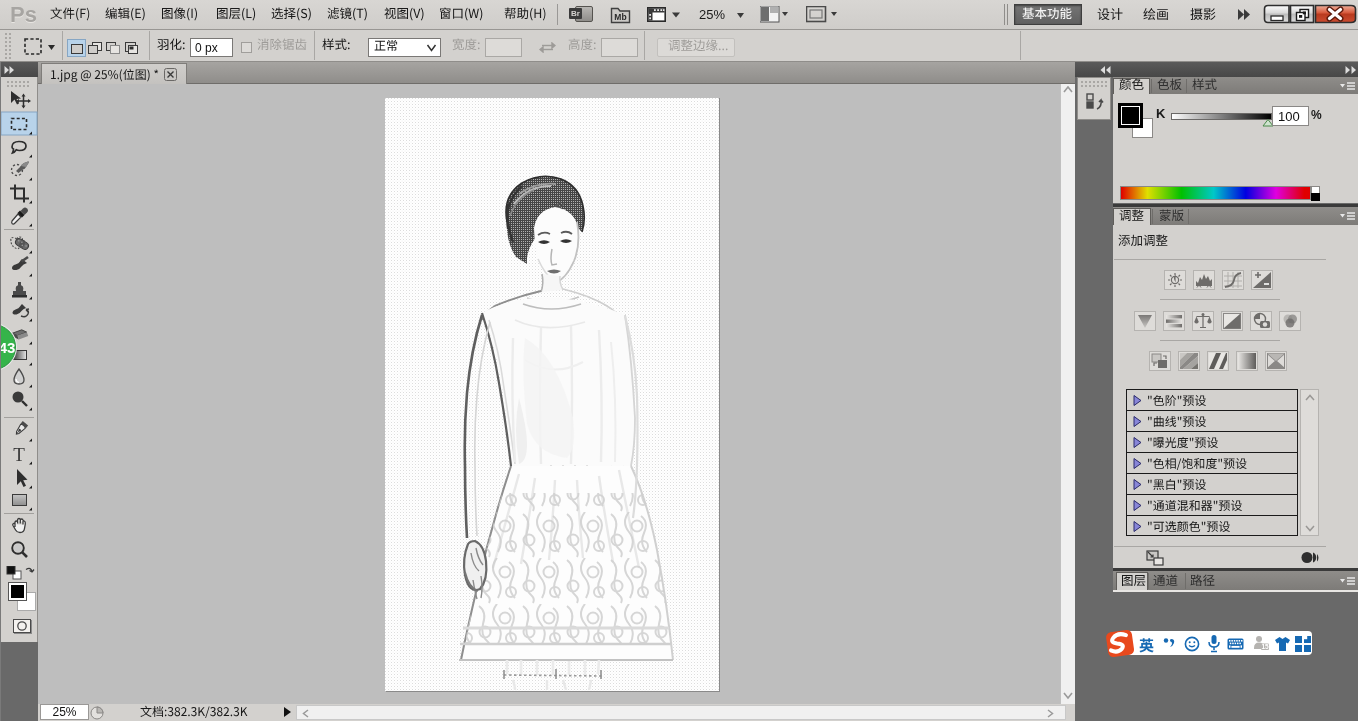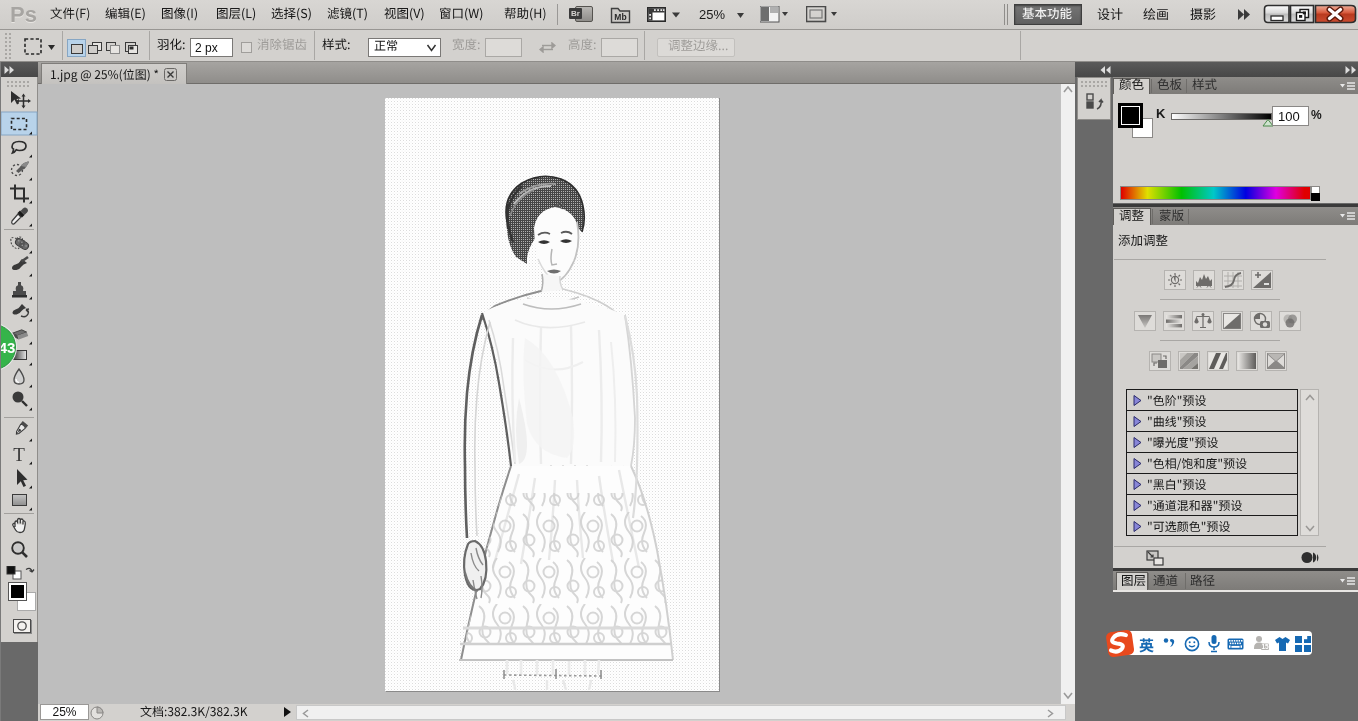--- a/index.html
+++ b/index.html
@@ -159,21 +159,21 @@
       </svg></div>
 <div class="abs" style="left:122px;top:39px;width:19px;height:18px;"><svg width="19" height="18" viewBox="0 0 19 18">
         <rect x="3.5" y="3.5" width="10" height="9" fill="none" stroke="#3a3a3a"></rect>
         <rect x="6.5" y="6.5" width="9" height="8" fill="#e6e4e1" stroke="#3a3a3a"></rect>
         <rect x="7.5" y="7.5" width="4" height="3" fill="#2a2a2a"></rect>
       </svg></div>
 <div class="abs" style="left:149px;top:31px;width:1px;height:29px;background:#a9a7a4"></div>
 <div style="position:absolute;left:157px;top:36px;line-height:0"><svg width="30" height="17" viewBox="0 0 30 17">
         <path transform="translate(0,13)" d="M0.8 -9.8H5.4V-8.9H0.8ZM4.7 -9.8H5.7V-0.3Q5.7 0.1 5.5 0.4Q5.4 0.6 5.1 0.7Q4.8 0.8 4.2 0.9Q3.7 0.9 2.9 0.9Q2.9 0.8 2.8 0.6Q2.7 0.4 2.7 0.2Q2.6 0.1 2.5 -0.1Q3.0 -0.0 3.3 -0.0Q3.7 -0.0 4.0 -0.0Q4.3 -0.0 4.4 -0.0Q4.6 -0.1 4.7 -0.1Q4.7 -0.2 4.7 -0.3ZM0.4 -2.1Q1.0 -2.3 1.7 -2.7Q2.5 -3.1 3.3 -3.6Q4.2 -4.0 5.0 -4.5L5.2 -3.7Q4.5 -3.3 3.7 -2.8Q2.9 -2.4 2.2 -2.0Q1.4 -1.6 0.8 -1.2ZM6.4 -9.8H10.9V-8.9H6.4ZM10.4 -9.8H11.4V-0.4Q11.4 0.1 11.2 0.4Q11.1 0.6 10.8 0.7Q10.4 0.9 9.8 0.9Q9.2 0.9 8.4 0.9Q8.4 0.8 8.3 0.6Q8.2 0.4 8.2 0.2Q8.1 0.1 8.0 -0.1Q8.5 -0.0 8.9 -0.0Q9.3 -0.0 9.6 -0.0Q10.0 -0.0 10.1 -0.0Q10.3 -0.1 10.3 -0.1Q10.4 -0.2 10.4 -0.4ZM6.5 -7.4 7.3 -7.8Q7.6 -7.5 8.0 -7.1Q8.4 -6.7 8.7 -6.3Q9.0 -5.9 9.2 -5.6L8.4 -5.1Q8.2 -5.4 7.9 -5.8Q7.6 -6.2 7.2 -6.6Q6.9 -7.0 6.5 -7.4ZM1.0 -7.3 1.7 -7.7Q2.1 -7.4 2.4 -7.0Q2.8 -6.6 3.1 -6.2Q3.4 -5.8 3.6 -5.5L2.8 -5.0Q2.6 -5.3 2.3 -5.7Q2.0 -6.1 1.7 -6.5Q1.3 -6.9 1.0 -7.3ZM6.1 -2.3Q6.7 -2.6 7.4 -3.0Q8.2 -3.4 9.0 -3.9Q9.9 -4.3 10.7 -4.8L11.0 -4.0Q10.2 -3.6 9.4 -3.1Q8.7 -2.6 7.9 -2.2Q7.2 -1.8 6.6 -1.5Z M19.0 -10.3H20.0V-1.0Q20.0 -0.5 20.1 -0.3Q20.2 -0.2 20.7 -0.2Q20.8 -0.2 21.1 -0.2Q21.4 -0.2 21.7 -0.2Q22.0 -0.2 22.3 -0.2Q22.6 -0.2 22.7 -0.2Q23.1 -0.2 23.2 -0.4Q23.4 -0.6 23.5 -1.2Q23.6 -1.8 23.6 -2.8Q23.7 -2.8 23.9 -2.7Q24.0 -2.6 24.2 -2.5Q24.4 -2.4 24.5 -2.4Q24.5 -1.2 24.3 -0.5Q24.2 0.2 23.8 0.5Q23.5 0.8 22.8 0.8Q22.7 0.8 22.5 0.8Q22.3 0.8 22.0 0.8Q21.7 0.8 21.4 0.8Q21.1 0.8 20.9 0.8Q20.7 0.8 20.6 0.8Q20.0 0.8 19.6 0.6Q19.2 0.5 19.1 0.1Q19.0 -0.3 19.0 -1.0ZM23.3 -8.7 24.2 -8.1Q23.4 -6.8 22.2 -5.7Q21.0 -4.6 19.7 -3.7Q18.5 -2.8 17.2 -2.2Q17.1 -2.3 17.0 -2.4Q16.9 -2.5 16.8 -2.7Q16.6 -2.8 16.5 -2.9Q17.8 -3.5 19.0 -4.4Q20.3 -5.3 21.4 -6.4Q22.5 -7.5 23.3 -8.7ZM16.4 -10.5 17.3 -10.2Q16.9 -9.2 16.3 -8.1Q15.7 -7.1 15.0 -6.2Q14.4 -5.3 13.7 -4.6Q13.6 -4.7 13.5 -4.9Q13.4 -5.1 13.2 -5.2Q13.1 -5.4 13.0 -5.5Q13.7 -6.1 14.3 -6.9Q15.0 -7.7 15.5 -8.6Q16.0 -9.5 16.4 -10.5ZM15.1 -7.4 16.1 -8.4 16.1 -8.3V1.0H15.1Z M26.7 -4.9Q26.4 -4.9 26.2 -5.1Q25.9 -5.4 25.9 -5.7Q25.9 -6.1 26.2 -6.4Q26.4 -6.6 26.7 -6.6Q27.1 -6.6 27.3 -6.4Q27.6 -6.1 27.6 -5.7Q27.6 -5.4 27.3 -5.1Q27.1 -4.9 26.7 -4.9ZM26.7 0.2Q26.4 0.2 26.2 -0.1Q25.9 -0.3 25.9 -0.7Q25.9 -1.1 26.2 -1.3Q26.4 -1.6 26.7 -1.6Q27.1 -1.6 27.3 -1.3Q27.6 -1.1 27.6 -0.7Q27.6 -0.3 27.3 -0.1Q27.1 0.2 26.7 0.2Z" fill="#1a1a1a"></path>
       </svg></div>
-<div class="abs" style="left:190px;top:38px;width:43px;height:19px;background:#fff;border:1px solid #7a7876;font:12px 'Liberation Sans';color:#111;padding:2px 0 0 4px">2 px</div>
+<div class="abs" style="left:190px;top:38px;width:43px;height:19px;background:#fff;border:1px solid #7a7876;font:12px 'Liberation Sans';color:#111;padding:2px 0 0 4px">0 px</div>
 <div class="abs" style="left:241px;top:42px;width:11px;height:11px;background:#dddbd8;border:1px solid #a09e9b"></div>
 <div style="position:absolute;left:257px;top:36px;line-height:0"><svg width="52" height="17" viewBox="0 0 52 17">
         <path transform="translate(0,13)" d="M5.3 -4.7H10.7V-3.9H5.3ZM5.3 -2.5H10.7V-1.7H5.3ZM10.8 -10.2 11.7 -9.8Q11.4 -9.2 11.0 -8.5Q10.6 -7.9 10.3 -7.4L9.5 -7.8Q9.7 -8.1 9.9 -8.5Q10.2 -8.9 10.4 -9.4Q10.6 -9.8 10.8 -10.2ZM4.4 -9.7 5.2 -10.1Q5.4 -9.7 5.7 -9.3Q6.0 -8.9 6.2 -8.5Q6.4 -8.1 6.5 -7.8L5.7 -7.4Q5.6 -7.7 5.4 -8.1Q5.2 -8.5 4.9 -8.9Q4.7 -9.4 4.4 -9.7ZM4.7 -6.9H10.7V-6.1H5.7V1.0H4.7ZM10.3 -6.9H11.2V-0.2Q11.2 0.2 11.1 0.4Q11.0 0.7 10.7 0.8Q10.4 0.9 9.9 0.9Q9.5 0.9 8.8 0.9Q8.7 0.7 8.6 0.5Q8.5 0.2 8.4 0.0Q9.0 0.0 9.4 0.1Q9.9 0.1 10.0 0.1Q10.3 0.0 10.3 -0.2ZM7.5 -10.5H8.5V-6.4H7.5ZM1.1 -9.7 1.6 -10.4Q2.0 -10.2 2.4 -9.9Q2.8 -9.7 3.2 -9.4Q3.6 -9.2 3.8 -8.9L3.2 -8.2Q3.0 -8.4 2.6 -8.7Q2.3 -9.0 1.9 -9.3Q1.5 -9.5 1.1 -9.7ZM0.5 -6.4 1.0 -7.0Q1.4 -6.9 1.8 -6.6Q2.3 -6.4 2.6 -6.1Q3.0 -5.8 3.3 -5.6L2.7 -4.9Q2.5 -5.1 2.1 -5.4Q1.7 -5.7 1.3 -5.9Q0.9 -6.2 0.5 -6.4ZM0.9 0.3Q1.2 -0.2 1.5 -0.9Q1.9 -1.6 2.3 -2.3Q2.7 -3.1 3.0 -3.8L3.7 -3.2Q3.4 -2.6 3.1 -1.8Q2.7 -1.1 2.4 -0.4Q2.0 0.3 1.7 0.9Z M13.5 -10.0H16.4V-9.1H14.3V1.0H13.5ZM16.1 -10.0H16.3L16.4 -10.0L17.0 -9.7Q16.7 -8.9 16.4 -8.0Q16.0 -7.2 15.7 -6.4Q16.4 -5.6 16.7 -5.0Q16.9 -4.3 16.9 -3.7Q16.9 -3.2 16.8 -2.8Q16.7 -2.4 16.4 -2.2Q16.2 -2.1 16.1 -2.1Q15.9 -2.0 15.7 -2.0Q15.5 -2.0 15.3 -2.0Q15.0 -2.0 14.8 -2.0Q14.8 -2.2 14.7 -2.4Q14.7 -2.6 14.6 -2.8Q14.8 -2.8 15.0 -2.8Q15.2 -2.8 15.4 -2.8Q15.6 -2.8 15.8 -2.9Q15.9 -3.0 16.0 -3.3Q16.1 -3.5 16.1 -3.8Q16.1 -4.3 15.8 -4.9Q15.6 -5.6 14.9 -6.3Q15.0 -6.7 15.2 -7.2Q15.4 -7.7 15.6 -8.1Q15.7 -8.6 15.9 -9.0Q16.0 -9.4 16.1 -9.7ZM18.3 -6.7H23.2V-5.8H18.3ZM17.1 -4.3H24.4V-3.4H17.1ZM18.4 -2.8 19.3 -2.5Q18.9 -1.8 18.4 -1.0Q17.9 -0.3 17.4 0.2Q17.4 0.2 17.2 0.1Q17.1 -0.0 16.9 -0.1Q16.8 -0.2 16.7 -0.3Q17.2 -0.8 17.7 -1.4Q18.1 -2.1 18.4 -2.8ZM22.0 -2.5 22.8 -2.9Q23.1 -2.5 23.5 -2.0Q23.8 -1.6 24.1 -1.1Q24.4 -0.7 24.6 -0.3L23.8 0.1Q23.7 -0.2 23.4 -0.7Q23.1 -1.2 22.7 -1.6Q22.4 -2.1 22.0 -2.5ZM20.4 -6.5H21.3V-0.1Q21.3 0.3 21.2 0.5Q21.1 0.7 20.8 0.8Q20.6 0.9 20.1 1.0Q19.7 1.0 19.0 1.0Q19.0 0.8 18.9 0.6Q18.8 0.3 18.7 0.1Q19.2 0.1 19.6 0.1Q20.0 0.1 20.2 0.1Q20.3 0.1 20.4 0.1Q20.4 0.0 20.4 -0.1ZM20.8 -10.6 21.6 -10.3Q21.1 -9.4 20.4 -8.7Q19.8 -7.9 19.0 -7.3Q18.2 -6.6 17.4 -6.1Q17.3 -6.3 17.1 -6.5Q17.0 -6.7 16.8 -6.8Q17.6 -7.2 18.3 -7.8Q19.1 -8.4 19.7 -9.1Q20.4 -9.8 20.8 -10.6ZM21.2 -9.9Q22.0 -8.9 22.9 -8.2Q23.8 -7.5 24.7 -7.0Q24.5 -6.9 24.3 -6.7Q24.2 -6.5 24.0 -6.3Q23.4 -6.7 22.8 -7.1Q22.2 -7.6 21.6 -8.2Q21.0 -8.8 20.4 -9.6Z M30.5 -10.0H31.4V-6.1Q31.4 -5.4 31.4 -4.5Q31.3 -3.5 31.2 -2.6Q31.0 -1.6 30.8 -0.7Q30.5 0.2 30.0 0.9Q30.0 0.8 29.8 0.7Q29.7 0.6 29.5 0.6Q29.4 0.5 29.3 0.4Q29.7 -0.3 30.0 -1.1Q30.2 -2.0 30.3 -2.8Q30.5 -3.7 30.5 -4.6Q30.5 -5.4 30.5 -6.1ZM31.0 -10.0H36.6V-6.8H31.0V-7.6H35.7V-9.2H31.0ZM31.5 -3.0H36.5V1.0H35.6V-2.2H32.3V1.0H31.5ZM31.0 -5.4H36.9V-4.6H31.0ZM31.9 -0.2H36.1V0.5H31.9ZM33.5 -6.9H34.4V-2.6H33.5ZM27.3 -10.5 28.1 -10.2Q27.9 -9.5 27.5 -8.9Q27.2 -8.2 26.8 -7.6Q26.4 -7.0 25.9 -6.6Q25.9 -6.7 25.8 -6.8Q25.7 -7.0 25.6 -7.2Q25.5 -7.4 25.4 -7.5Q26.0 -8.0 26.5 -8.8Q27.0 -9.6 27.3 -10.5ZM27.0 -9.1H29.7V-8.2H26.9ZM27.2 0.9 27.1 0.1 27.4 -0.3 29.7 -1.7Q29.7 -1.5 29.8 -1.3Q29.8 -1.1 29.9 -0.9Q29.1 -0.4 28.6 -0.1Q28.1 0.2 27.9 0.4Q27.6 0.6 27.5 0.7Q27.3 0.8 27.2 0.9ZM26.3 -6.8H29.5V-6.0H26.3ZM25.8 -4.3H29.8V-3.4H25.8ZM27.2 0.9Q27.2 0.8 27.1 0.7Q27.0 0.6 26.9 0.5Q26.9 0.3 26.8 0.3Q26.9 0.1 27.2 -0.2Q27.4 -0.5 27.4 -0.9V-6.5H28.3V-0.3Q28.3 -0.3 28.2 -0.2Q28.1 -0.1 27.9 0.1Q27.8 0.2 27.6 0.4Q27.5 0.5 27.4 0.7Q27.2 0.8 27.2 0.9Z M43.5 -5.6 44.4 -5.5Q44.0 -3.8 43.2 -2.7Q42.3 -1.5 41.0 -0.8Q41.0 -0.9 40.8 -1.0Q40.7 -1.1 40.6 -1.2Q40.4 -1.3 40.3 -1.4Q41.6 -2.0 42.4 -3.1Q43.2 -4.1 43.5 -5.6ZM43.2 -3.6 43.8 -4.1Q44.4 -3.8 45.0 -3.3Q45.7 -2.8 46.3 -2.3Q46.9 -1.9 47.2 -1.5L46.6 -0.9Q46.2 -1.2 45.7 -1.7Q45.1 -2.2 44.5 -2.7Q43.8 -3.2 43.2 -3.6ZM47.6 -5.5H48.6V0.9H47.6ZM43.9 -9.2H48.3V-8.4H43.9ZM43.4 -10.5H44.3V-6.4H43.4ZM40.1 -9.9H41.1V-6.6H40.1ZM38.2 -6.8H49.4V-5.9H38.2ZM39.0 -5.5H40.0V-0.4H48.1V0.4H39.0Z" fill="#9d9b98"></path>
       </svg></div>
 <div class="abs" style="left:314px;top:31px;width:1px;height:29px;background:#a9a7a4"></div>
 <div style="position:absolute;left:322px;top:36px;line-height:0"><svg width="30" height="17" viewBox="0 0 30 17">
         <path transform="translate(0,13)" d="M5.0 -8.1H11.6V-7.2H5.0ZM5.4 -5.5H11.2V-4.7H5.4ZM4.5 -2.9H11.8V-2.0H4.5ZM7.8 -7.8H8.7V1.0H7.8ZM5.5 -10.1 6.3 -10.4Q6.7 -10.0 7.0 -9.4Q7.3 -8.9 7.4 -8.5L6.6 -8.1Q6.4 -8.5 6.1 -9.1Q5.8 -9.7 5.5 -10.1ZM10.3 -10.5 11.2 -10.2Q10.9 -9.5 10.5 -8.8Q10.1 -8.1 9.8 -7.6L9.0 -7.9Q9.2 -8.2 9.4 -8.7Q9.7 -9.2 9.9 -9.6Q10.1 -10.1 10.3 -10.5ZM0.7 -8.1H4.5V-7.2H0.7ZM2.3 -10.5H3.2V1.0H2.3ZM2.3 -7.5 2.9 -7.3Q2.8 -6.6 2.6 -5.8Q2.3 -4.9 2.1 -4.2Q1.8 -3.4 1.5 -2.7Q1.2 -2.0 0.9 -1.6Q0.8 -1.7 0.8 -1.9Q0.7 -2.0 0.6 -2.2Q0.5 -2.3 0.4 -2.5Q0.7 -2.9 1.0 -3.5Q1.3 -4.1 1.5 -4.7Q1.8 -5.4 2.0 -6.2Q2.2 -6.9 2.3 -7.5ZM3.1 -6.8Q3.2 -6.6 3.5 -6.3Q3.7 -6.0 3.9 -5.6Q4.2 -5.2 4.4 -4.9Q4.6 -4.6 4.7 -4.4L4.1 -3.7Q4.0 -4.0 3.8 -4.3Q3.6 -4.7 3.4 -5.1Q3.2 -5.5 3.0 -5.9Q2.8 -6.2 2.7 -6.4Z M21.4 -9.9 22.0 -10.4Q22.3 -10.2 22.7 -9.9Q23.0 -9.7 23.3 -9.4Q23.6 -9.1 23.8 -8.9L23.2 -8.3Q23.0 -8.5 22.7 -8.8Q22.4 -9.1 22.0 -9.4Q21.7 -9.7 21.4 -9.9ZM13.2 -8.2H24.3V-7.3H13.2ZM13.6 -5.4H19.1V-4.5H13.6ZM15.9 -4.9H16.8V-0.4H15.9ZM13.2 -0.3Q14.0 -0.4 15.0 -0.7Q16.0 -0.9 17.2 -1.1Q18.3 -1.3 19.5 -1.6L19.6 -0.8Q18.5 -0.5 17.4 -0.3Q16.3 -0.0 15.3 0.2Q14.3 0.5 13.5 0.6ZM19.6 -10.4H20.6Q20.5 -8.7 20.7 -7.1Q20.8 -5.6 21.0 -4.3Q21.3 -2.9 21.6 -2.0Q21.9 -1.0 22.3 -0.5Q22.7 0.0 23.2 0.0Q23.5 0.0 23.6 -0.5Q23.7 -1.1 23.8 -2.3Q23.9 -2.2 24.2 -2.0Q24.4 -1.9 24.6 -1.8Q24.5 -0.7 24.3 -0.1Q24.2 0.5 23.9 0.8Q23.6 1.0 23.1 1.0Q22.5 1.0 22.0 0.6Q21.5 0.2 21.1 -0.6Q20.7 -1.4 20.4 -2.4Q20.1 -3.5 19.9 -4.8Q19.8 -6.1 19.7 -7.5Q19.6 -8.9 19.6 -10.4Z M26.7 -4.9Q26.4 -4.9 26.2 -5.1Q25.9 -5.4 25.9 -5.7Q25.9 -6.1 26.2 -6.4Q26.4 -6.6 26.7 -6.6Q27.1 -6.6 27.3 -6.4Q27.6 -6.1 27.6 -5.7Q27.6 -5.4 27.3 -5.1Q27.1 -4.9 26.7 -4.9ZM26.7 0.2Q26.4 0.2 26.2 -0.1Q25.9 -0.3 25.9 -0.7Q25.9 -1.1 26.2 -1.3Q26.4 -1.6 26.7 -1.6Q27.1 -1.6 27.3 -1.3Q27.6 -1.1 27.6 -0.7Q27.6 -0.3 27.3 -0.1Q27.1 0.2 26.7 0.2Z" fill="#1a1a1a"></path>
       </svg></div>
 <div class="abs" style="left:368px;top:38px;width:73px;height:19px;background:#fff;border:1px solid #7a7876"></div>
 <div style="position:absolute;left:374px;top:37px;line-height:0"><svg width="26" height="16" viewBox="0 0 26 16">

